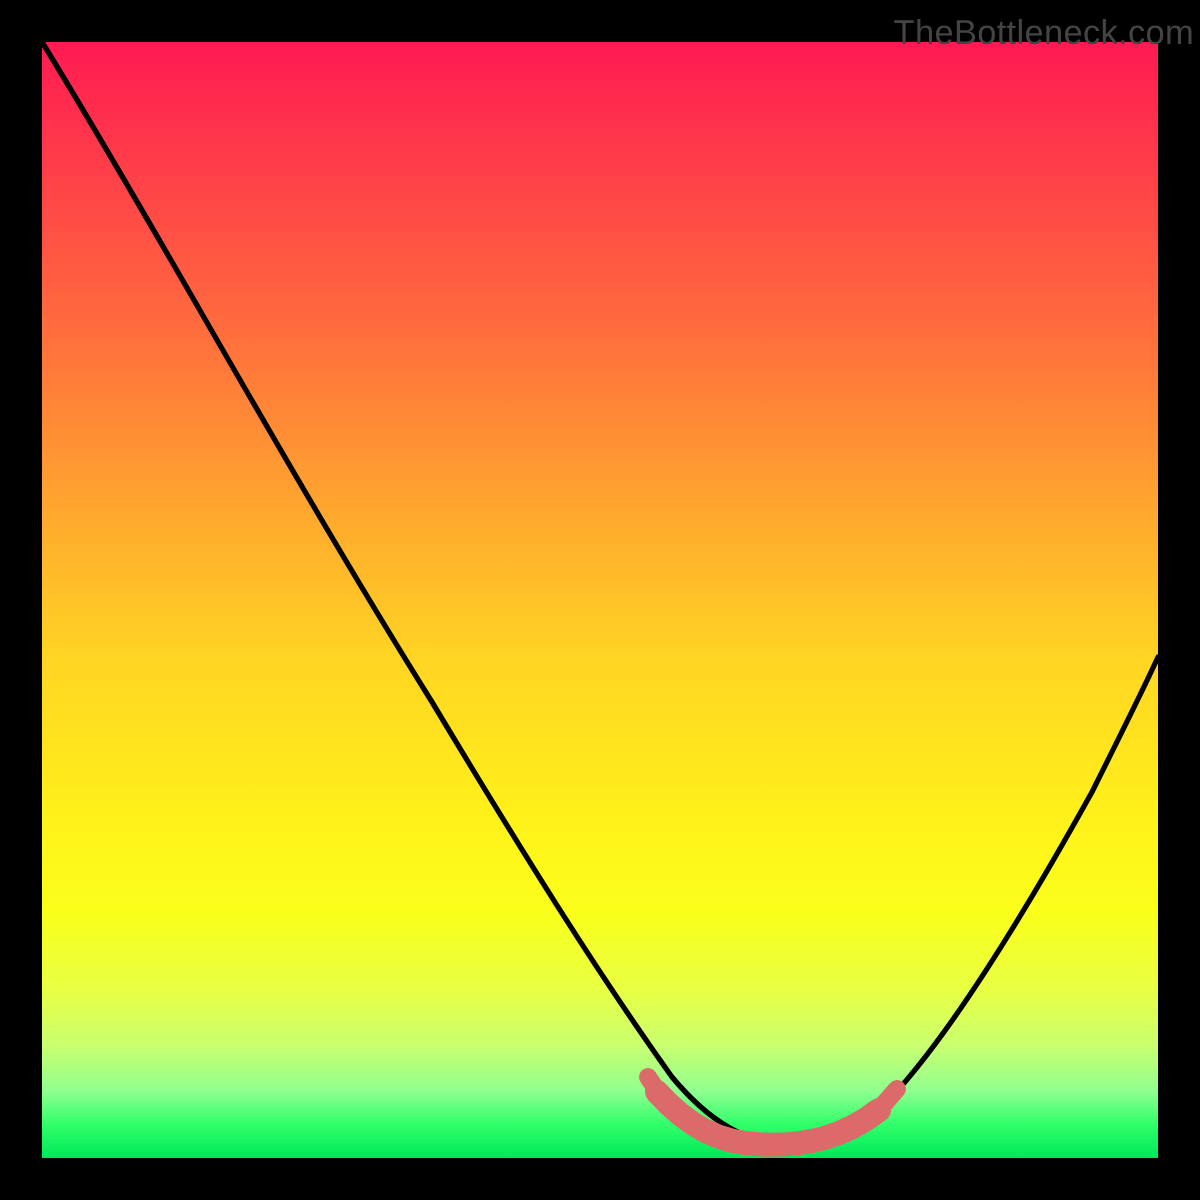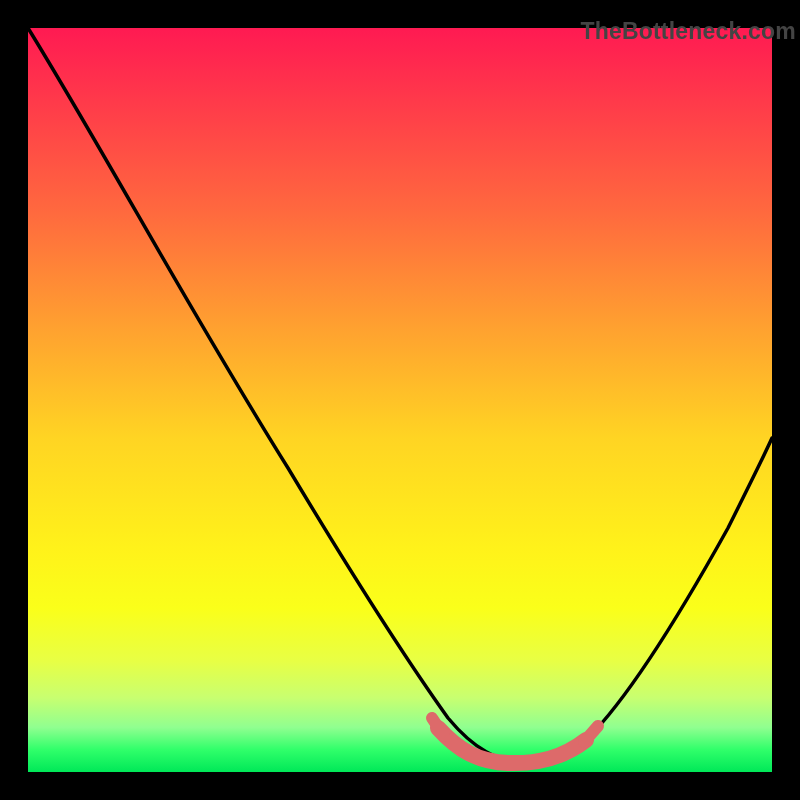--- a/index.html
+++ b/index.html
@@ -37,24 +37,24 @@
       #e8ff44 85%,
       #c8ff70 90%,
       #90ff90 94%,
       #30ff6a 97%,
       #00e858 100%
     );
   }
   .watermark {
     position: absolute;
     right: 4px;
-    top: 18px;
+    top: 8px;
     color: #444;
     font-size: 23px;
-    font-weight: 700;
+    font-weight: 400;
     letter-spacing: 0.2px;
     user-select: none;
   }
   svg.curve {
     position: absolute;
     left: 0;
     top: 0;
     width: 744px;
     height: 744px;
     overflow: visible;

